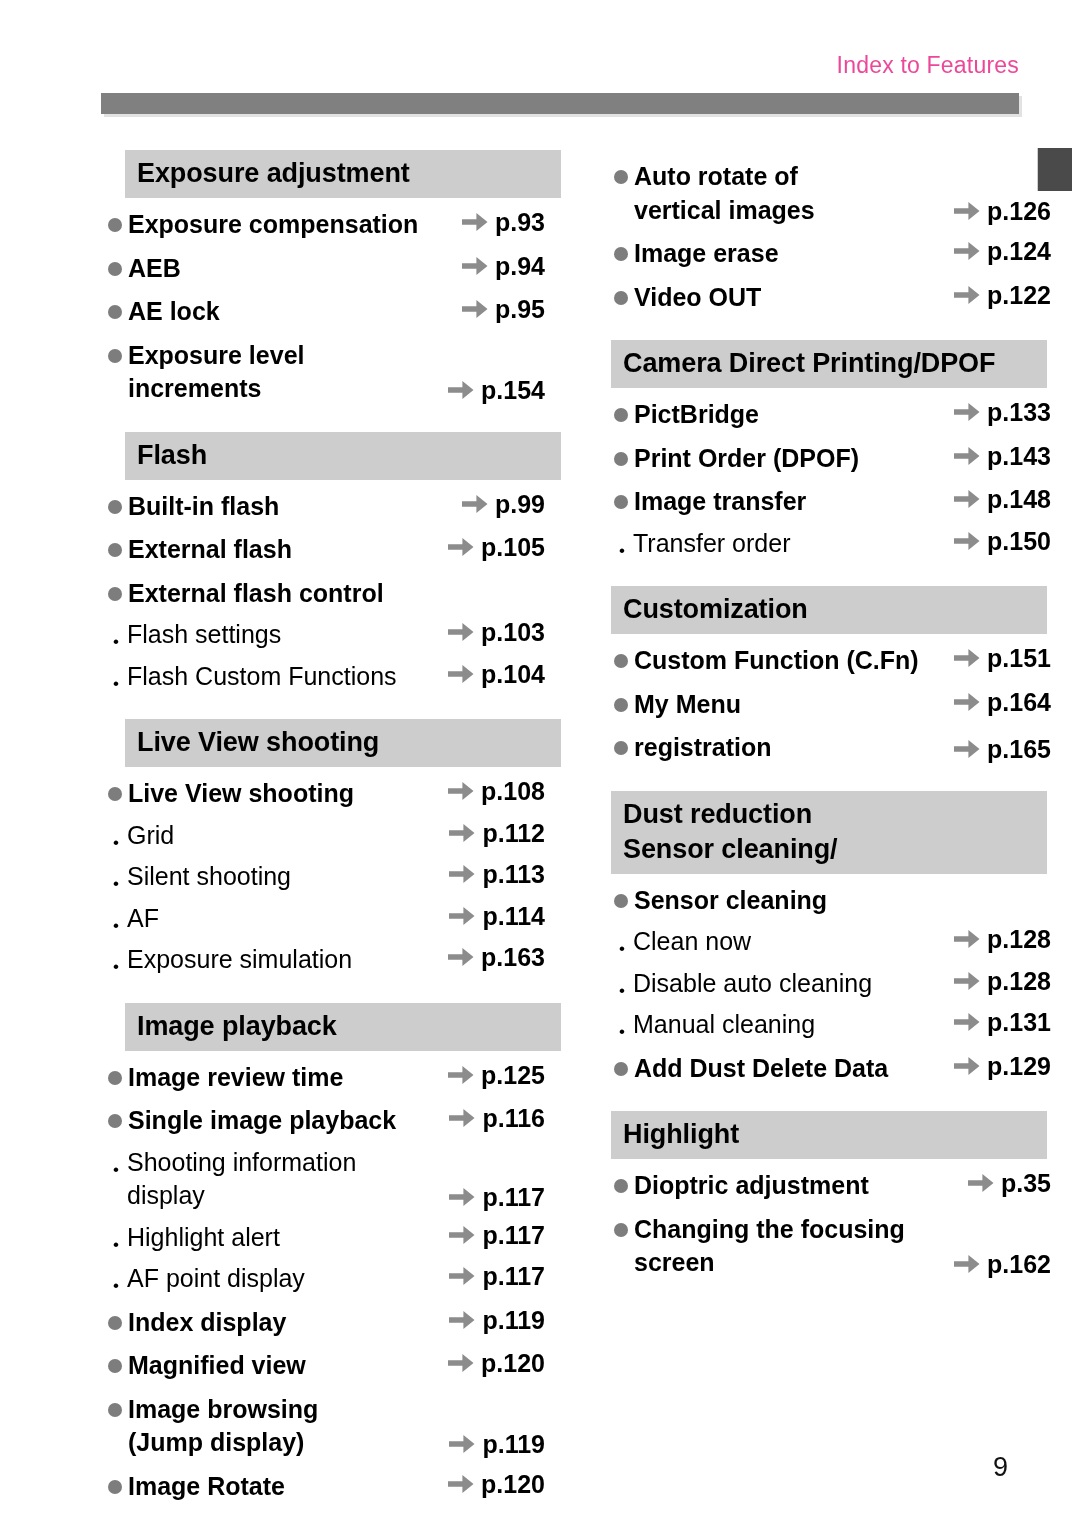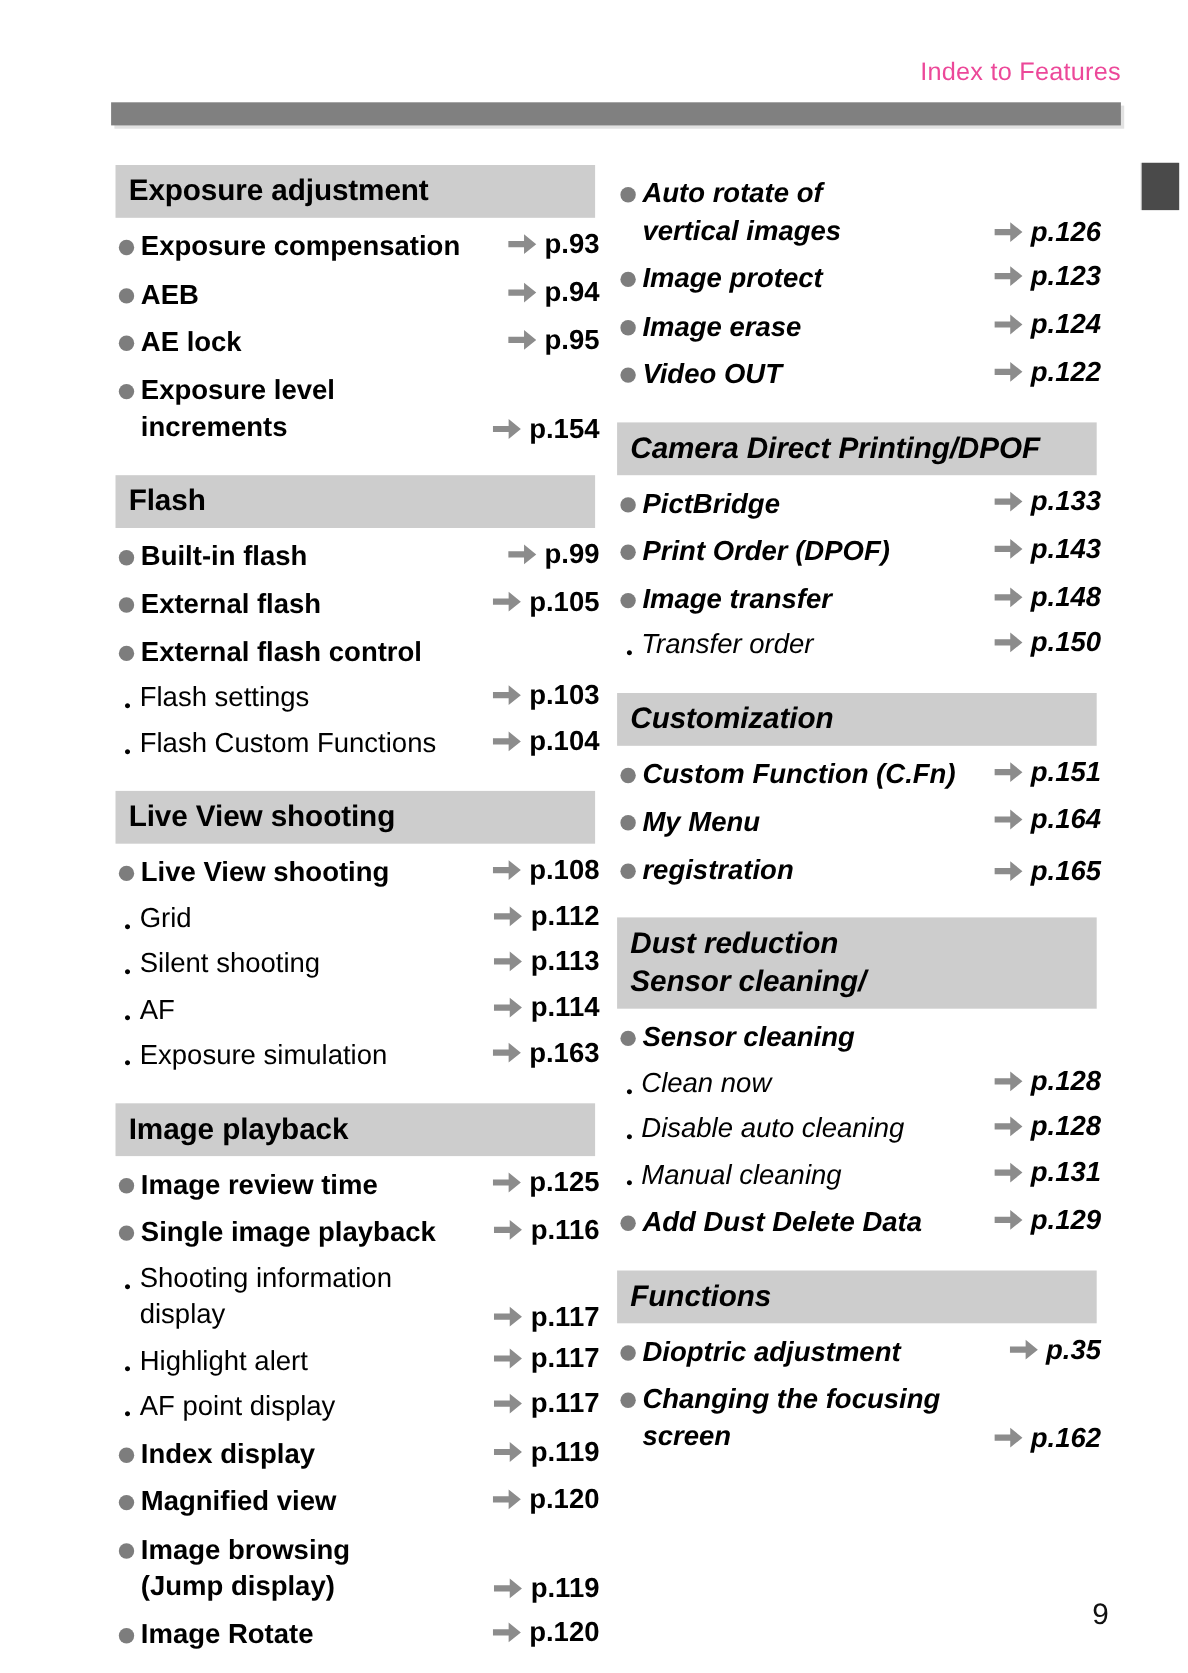--- a/index.html
+++ b/index.html
@@ -53,33 +53,33 @@
     position: absolute;
     left: 0;
     top: 150px;
     width: 1080px;
   }
   .col {
     position: absolute;
     top: 0;
   }
   .col-left  { left: 105px;  width: 440px; }
-  .col-right { left: 561px;  width: 440px; font-style: italic; }
+  .col-right { left: 611px;  width: 440px; }
 
   
   .sect-head {
     background: #cdcdcd;
     font-size: 27px;
     font-weight: bold;
     line-height: 1.30;
     padding: 6px 0 7px 12px;
     margin: 0;
     letter-spacing: -0.1px;
   }
-  .col-left .sect-head  { width: 424px; }
+  .col-left .sect-head  { width: 424px; margin-left: 20px; }
   .col-right .sect-head { width: 424px; }
   .sect-head .hl { display: block; }
 
   
   .block { margin-bottom: 0; }
   .block + .block { margin-top: 26px; }
   .col-right .lead-list { margin-top: 0; }
 
   
   .entry {
@@ -467,32 +467,20 @@
               <span class="arrow">
                 <svg width="26" height="22" viewBox="0 0 26 22">
                   <path d="M0 8.2 L14.4 8.2 L14.4 2.0 L25.5 11.0 L14.4 20.0 L14.4 13.8 L0 13.8 Z" fill="#8c8c8c"></path>
                 </svg>
               </span>
               <span class="pnum">p.126</span>
             </span>
           </div>
           <div class="entry ">
             <span class="bullet"></span>
-            <span class="label">Image protect</span>
-            <span class="pref">
-              <span class="arrow">
-                <svg width="26" height="22" viewBox="0 0 26 22">
-                  <path d="M0 8.2 L14.4 8.2 L14.4 2.0 L25.5 11.0 L14.4 20.0 L14.4 13.8 L0 13.8 Z" fill="#8c8c8c"></path>
-                </svg>
-              </span>
-              <span class="pnum">p.123</span>
-            </span>
-          </div>
-          <div class="entry ">
-            <span class="bullet"></span>
             <span class="label">Image erase</span>
             <span class="pref">
               <span class="arrow">
                 <svg width="26" height="22" viewBox="0 0 26 22">
                   <path d="M0 8.2 L14.4 8.2 L14.4 2.0 L25.5 11.0 L14.4 20.0 L14.4 13.8 L0 13.8 Z" fill="#8c8c8c"></path>
                 </svg>
               </span>
               <span class="pnum">p.124</span>
             </span>
           </div>
@@ -659,21 +647,21 @@
                 <svg width="26" height="22" viewBox="0 0 26 22">
                   <path d="M0 8.2 L14.4 8.2 L14.4 2.0 L25.5 11.0 L14.4 20.0 L14.4 13.8 L0 13.8 Z" fill="#8c8c8c"></path>
                 </svg>
               </span>
               <span class="pnum">p.129</span>
             </span>
           </div>
         </div>
       </div>
       <div class="block">
-        <div class="sect-head">Functions</div>
+        <div class="sect-head">Highlight</div>
         <div>
           <div class="entry ">
             <span class="bullet"></span>
             <span class="label">Dioptric adjustment</span>
             <span class="pref">
               <span class="arrow">
                 <svg width="26" height="22" viewBox="0 0 26 22">
                   <path d="M0 8.2 L14.4 8.2 L14.4 2.0 L25.5 11.0 L14.4 20.0 L14.4 13.8 L0 13.8 Z" fill="#8c8c8c"></path>
                 </svg>
               </span>

